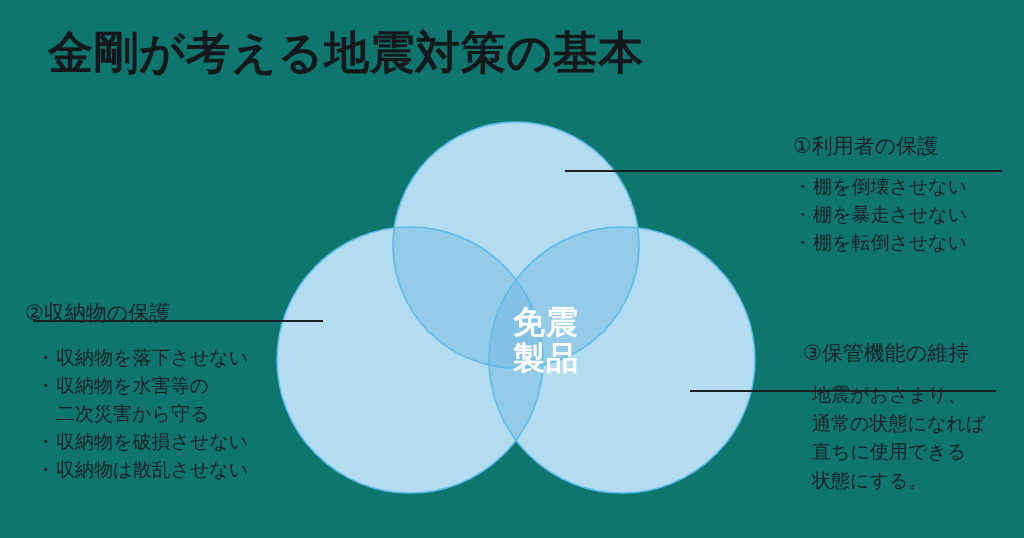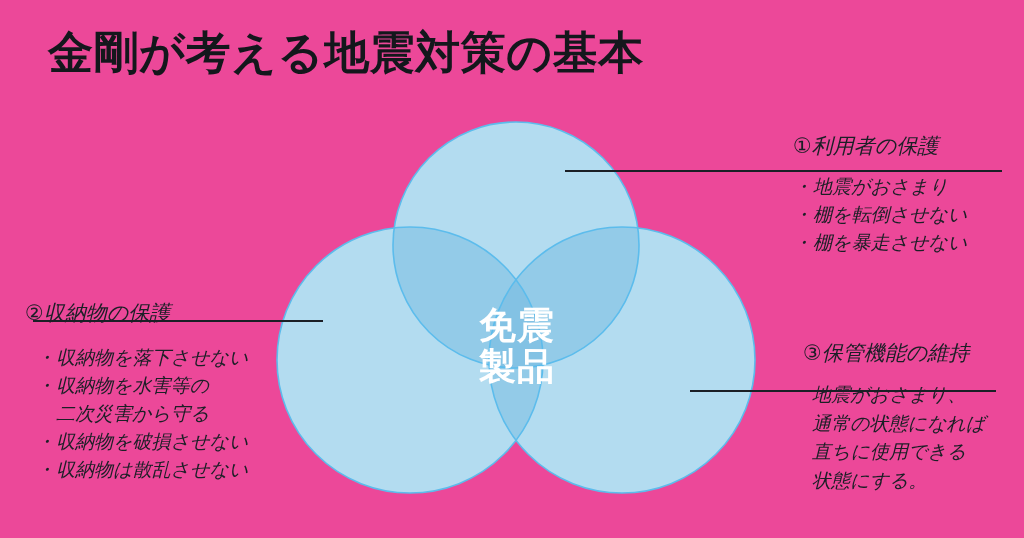--- a/index.html
+++ b/index.html
@@ -13,21 +13,21 @@
     background: #f3f4f8;
     font-family: "Liberation Sans", "DejaVu Sans", sans-serif;
     color: #22262e;
     overflow: hidden;
     position: relative;
   }
   #stage {
     position: relative;
     width: 1024px;
     height: 538px;
-    background: #ec4899;
+    background: #0f766e;
   }
 
   
   .page-title {
     position: absolute;
     left: 48px;
     top: 28px;
     font-size: 45px;
     font-weight: 700;
     letter-spacing: 0.5px;
@@ -42,42 +42,42 @@
     left: 0;
     top: 0;
     width: 1024px;
     height: 538px;
   }
   .venn-center-label {
     position: absolute;
     left: 455px;
     top: 305px;
     width: 124px;
-    text-align: center;
+    text-align: right;
     color: #ffffff;
-    font-size: 37px;
+    font-size: 32px;
     font-weight: 700;
     line-height: 1.12;
     letter-spacing: 1px;
     pointer-events: none;
   }
   .venn-center-label span { display: block; }
 
   
   .rule {
     position: absolute;
     height: 0;
     border-top: 2px solid #1b1f26;
   }
   .rule-1 { left: 565px; top: 170px; width: 437px; }
   .rule-2 { left: 33px;  top: 320px; width: 290px; }
   .rule-3 { left: 690px; top: 390px; width: 306px; }
 
   
-  .block { position: absolute; font-style: italic; }
+  .block { position: absolute; }
   .block-heading {
     font-size: 21px;
     font-weight: 400;
     color: #1b1f26;
     white-space: nowrap;
     line-height: 1.25;
   }
   .block-list {
     list-style: none;
     margin: 0;
@@ -163,27 +163,27 @@
   </div>
 
   <div class="rule rule-1"></div>
   <div class="rule rule-2"></div>
   <div class="rule rule-3"></div>
 
   <div class="block block-1">
     <div class="block-heading">①利用者の保護</div>
     <ul class="block-list">
       <li>
-        <span class="bullet">・</span><span>地震がおさまり</span>
+        <span class="bullet">・</span><span>棚を倒壊させない</span>
+      </li>
+      <li>
+        <span class="bullet">・</span><span>棚を暴走させない</span>
       </li>
       <li>
         <span class="bullet">・</span><span>棚を転倒させない</span>
-      </li>
-      <li>
-        <span class="bullet">・</span><span>棚を暴走させない</span>
       </li>
     </ul>
   </div>
 
   <div class="block block-2">
     <div class="block-heading">②収納物の保護</div>
     <ul class="block-list">
       <li>
         <span class="bullet">・</span><span>収納物を落下させない</span>
       </li>

